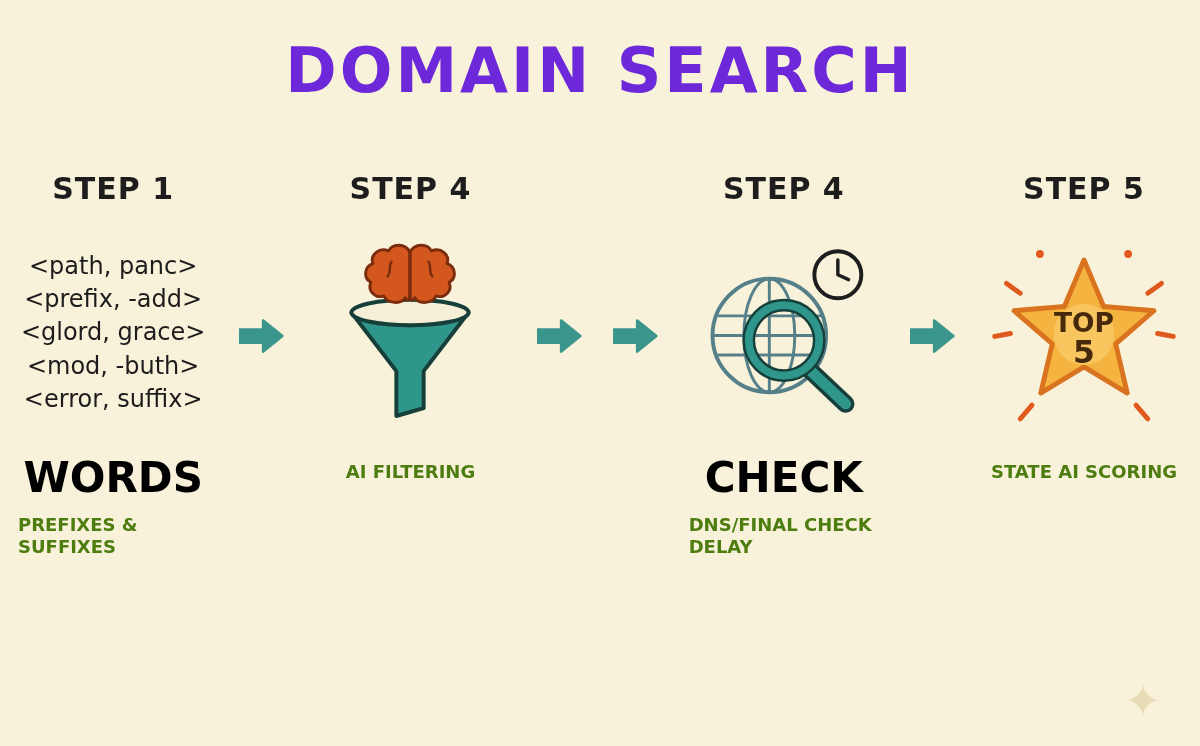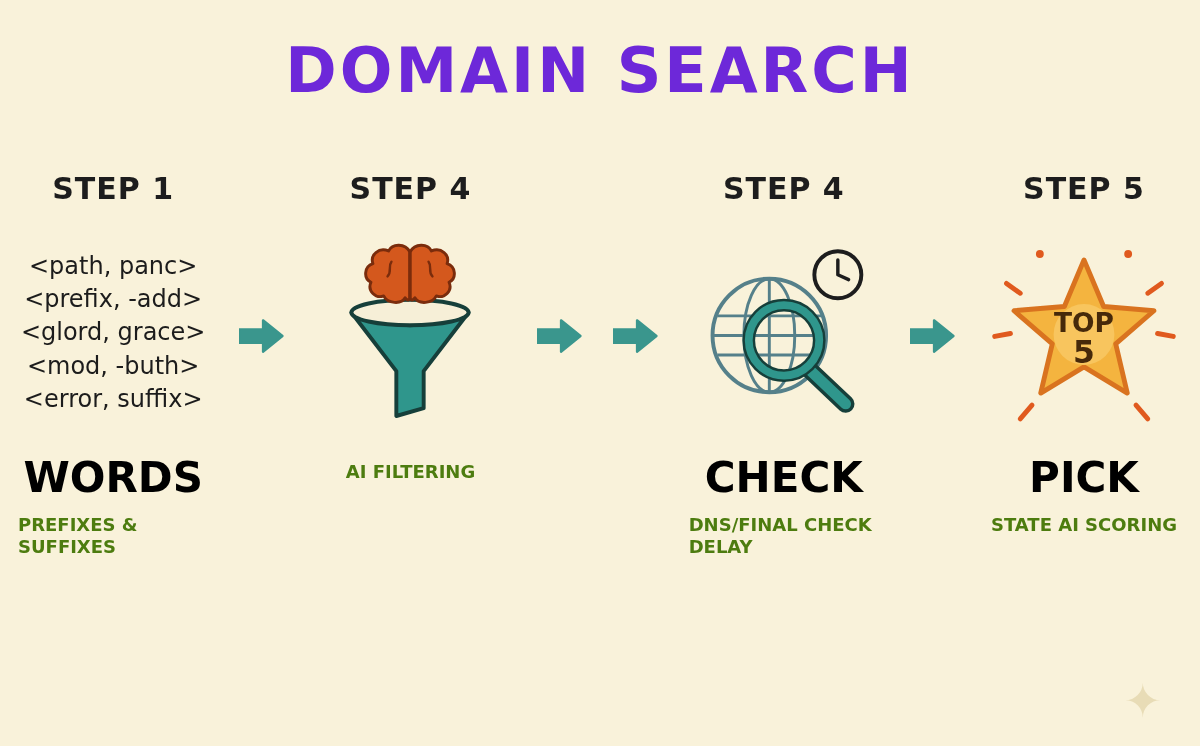--- a/index.html
+++ b/index.html
@@ -199,21 +199,20 @@
           </g>
           <circle cx="60" cy="22" r="4" fill="#e05a1e"></circle>
           <circle cx="150" cy="22" r="4" fill="#e05a1e"></circle>
 
           <polygon points="105,28 125,75.5 176.3,79.8 137.3,113.5 149.1,163.7 105,137 60.9,163.7 72.7,113.5 33.7,79.8 85,75.5" fill="#f4b43f" stroke="#d9731f" stroke-width="5" stroke-linejoin="round"></polygon>
           <circle cx="105" cy="104" r="31" fill="#f8c55e"></circle>
           <text x="105" y="101" text-anchor="middle" font-size="27" font-weight="bold" fill="#46290a">TOP</text>
           <text x="105" y="133" text-anchor="middle" font-size="32" font-weight="bold" fill="#46290a">5</text>
         </svg>
       </div>
-      <div class="step-title">PICK</div>
       <div class="caption">STATE AI SCORING</div>
     </div>
 
   </div>
 
   <div class="sparkle">✦</div>
 
 </div>
 
 </body></html>

